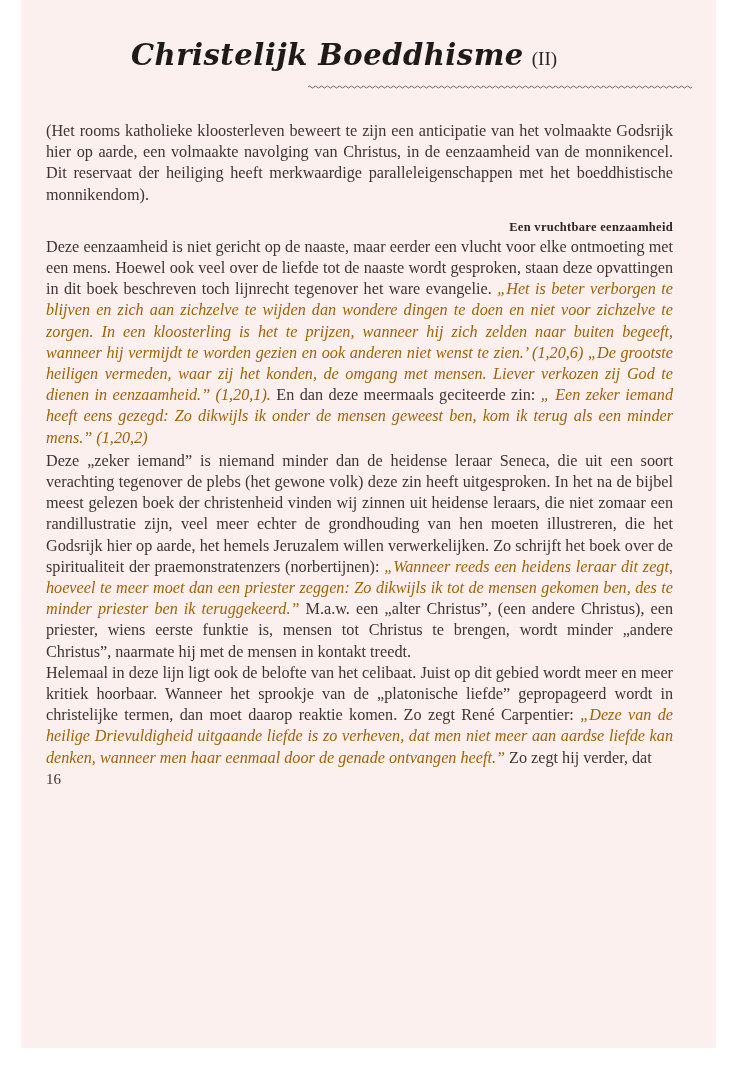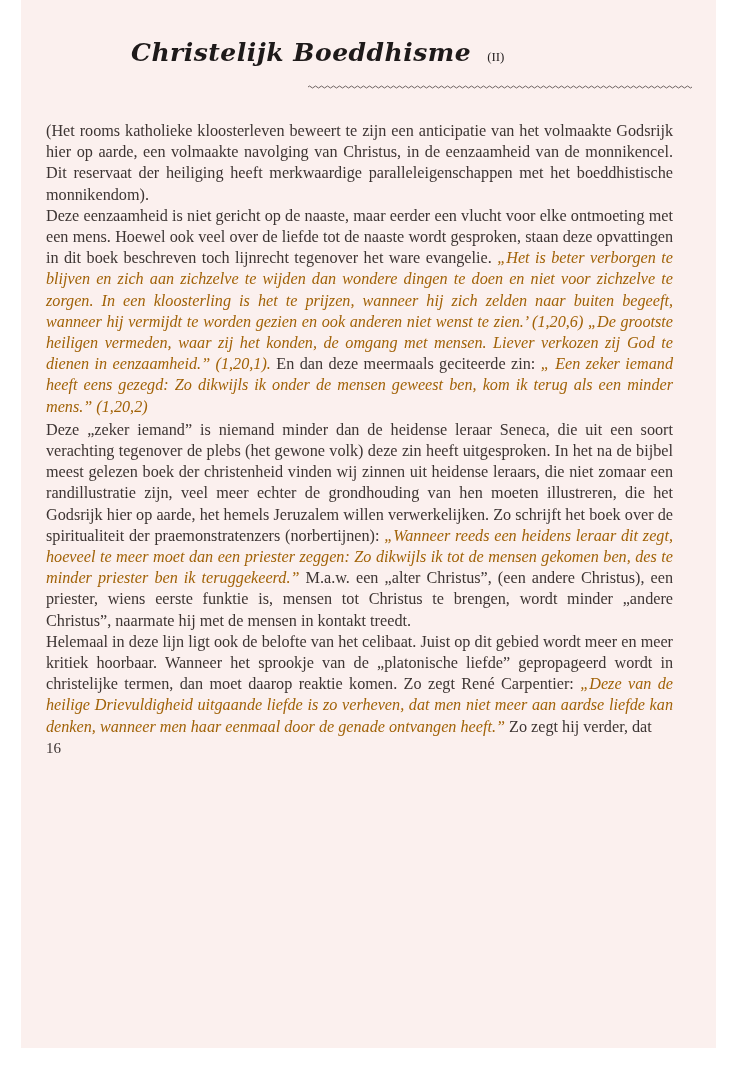--- a/index.html
+++ b/index.html
@@ -17,29 +17,29 @@
     }
     .title-wrap {
       position: absolute;
       left: 110px; top: 38px;
       white-space: nowrap;
     }
     .title-script {
       font-family: "DejaVu Serif", serif;
       font-style: italic;
       font-weight: bold;
-      font-size: 25px;
+      font-size: 29px;
       color: #1e1a1a;
       letter-spacing: 0.5px;
     }
     .title-num {
       font-family: "Liberation Serif", serif;
-      font-size: 13px;
+      font-size: 19px;
       color: #2a2525;
-      margin-left: 16px;
+      margin-left: 8px;
     }
     .wave {
       position: absolute;
       left: 287px; top: 84px;
       width: 384px; height: 6px;
     }
     .body {
       position: absolute;
       left: 25px; top: 121px;
       width: 627px;
@@ -77,20 +77,21 @@
   <div class="title-wrap">
     <span class="title-script">Christelijk Boeddhisme</span><span class="title-num">(II)</span>
   </div>
   <svg class="wave" viewBox="0 0 384 6" preserveAspectRatio="none">
     <path id="wavepath" d="M0 3 Q1.5 1 3 3 Q4.5 5 6 3 Q7.5 1 9 3 Q10.5 5 12 3 Q13.5 1 15 3 Q16.5 5 18 3 Q19.5 1 21 3 Q22.5 5 24 3 Q25.5 1 27 3 Q28.5 5 30 3 Q31.5 1 33 3 Q34.5 5 36 3 Q37.5 1 39 3 Q40.5 5 42 3 Q43.5 1 45 3 Q46.5 5 48 3 Q49.5 1 51 3 Q52.5 5 54 3 Q55.5 1 57 3 Q58.5 5 60 3 Q61.5 1 63 3 Q64.5 5 66 3 Q67.5 1 69 3 Q70.5 5 72 3 Q73.5 1 75 3 Q76.5 5 78 3 Q79.5 1 81 3 Q82.5 5 84 3 Q85.5 1 87 3 Q88.5 5 90 3 Q91.5 1 93 3 Q94.5 5 96 3 Q97.5 1 99 3 Q100.5 5 102 3 Q103.5 1 105 3 Q106.5 5 108 3 Q109.5 1 111 3 Q112.5 5 114 3 Q115.5 1 117 3 Q118.5 5 120 3 Q121.5 1 123 3 Q124.5 5 126 3 Q127.5 1 129 3 Q130.5 5 132 3 Q133.5 1 135 3 Q136.5 5 138 3 Q139.5 1 141 3 Q142.5 5 144 3 Q145.5 1 147 3 Q148.5 5 150 3 Q151.5 1 153 3 Q154.5 5 156 3 Q157.5 1 159 3 Q160.5 5 162 3 Q163.5 1 165 3 Q166.5 5 168 3 Q169.5 1 171 3 Q172.5 5 174 3 Q175.5 1 177 3 Q178.5 5 180 3 Q181.5 1 183 3 Q184.5 5 186 3 Q187.5 1 189 3 Q190.5 5 192 3 Q193.5 1 195 3 Q196.5 5 198 3 Q199.5 1 201 3 Q202.5 5 204 3 Q205.5 1 207 3 Q208.5 5 210 3 Q211.5 1 213 3 Q214.5 5 216 3 Q217.5 1 219 3 Q220.5 5 222 3 Q223.5 1 225 3 Q226.5 5 228 3 Q229.5 1 231 3 Q232.5 5 234 3 Q235.5 1 237 3 Q238.5 5 240 3 Q241.5 1 243 3 Q244.5 5 246 3 Q247.5 1 249 3 Q250.5 5 252 3 Q253.5 1 255 3 Q256.5 5 258 3 Q259.5 1 261 3 Q262.5 5 264 3 Q265.5 1 267 3 Q268.5 5 270 3 Q271.5 1 273 3 Q274.5 5 276 3 Q277.5 1 279 3 Q280.5 5 282 3 Q283.5 1 285 3 Q286.5 5 288 3 Q289.5 1 291 3 Q292.5 5 294 3 Q295.5 1 297 3 Q298.5 5 300 3 Q301.5 1 303 3 Q304.5 5 306 3 Q307.5 1 309 3 Q310.5 5 312 3 Q313.5 1 315 3 Q316.5 5 318 3 Q319.5 1 321 3 Q322.5 5 324 3 Q325.5 1 327 3 Q328.5 5 330 3 Q331.5 1 333 3 Q334.5 5 336 3 Q337.5 1 339 3 Q340.5 5 342 3 Q343.5 1 345 3 Q346.5 5 348 3 Q349.5 1 351 3 Q352.5 5 354 3 Q355.5 1 357 3 Q358.5 5 360 3 Q361.5 1 363 3 Q364.5 5 366 3 Q367.5 1 369 3 Q370.5 5 372 3 Q373.5 1 375 3 Q376.5 5 378 3 Q379.5 1 381 3 Q382.5 5 384 3" fill="none" stroke="#6e6462" stroke-width="1"></path>
   </svg>
 
   <div class="body">
     <p>(Het rooms katholieke kloosterleven beweert te zijn een anticipatie van het volmaakte Godsrijk hier op aarde, een volmaakte navolging van Christus, in de eenzaamheid van de monnikencel. Dit reservaat der heiliging heeft merkwaardige paralleleigenschappen met het boeddhistische monnikendom).</p>
 
+    <p class="heading h1">Een vruchtbare eenzaamheid</p>
     <p><span>Deze eenzaamheid is niet gericht op de naaste, maar eerder een vlucht voor elke ontmoeting met een mens. Hoewel ook veel over de liefde tot de naaste wordt gesproken, staan deze opvattingen in dit boek beschreven toch lijnrecht tegenover het ware evangelie. </span><i>„Het is beter verborgen te blijven en zich aan zichzelve te wijden dan wondere dingen te doen en niet voor zichzelve te zorgen. In een kloosterling is het te prijzen, wanneer hij zich zelden naar buiten begeeft, wanneer hij vermijdt te worden gezien en ook anderen niet wenst te zien.’ (1,20,6) „De grootste heiligen vermeden, waar zij het konden, de omgang met mensen. Liever verkozen zij God te dienen in eenzaamheid.” (1,20,1).</i><span> En dan deze meermaals geciteerde zin: </span><i>„ Een zeker iemand heeft eens gezegd: Zo dikwijls ik onder de mensen geweest ben, kom ik terug als een minder mens.” (1,20,2)</i></p>
     <p class="para-gap"><span>Deze „zeker iemand” is niemand minder dan de heidense leraar Seneca, die uit een soort verachting tegenover de plebs (het gewone volk) deze zin heeft uitgesproken. In het na de bijbel meest gelezen boek der christenheid vinden wij zinnen uit heidense leraars, die niet zomaar een randillustratie zijn, veel meer echter de grondhouding van hen moeten illustreren, die het Godsrijk hier op aarde, het hemels Jeruzalem willen verwerkelijken. Zo schrijft het boek over de spiritualiteit der praemonstratenzers (norbertijnen): </span><i>„Wanneer reeds een heidens leraar dit zegt, hoeveel te meer moet dan een priester zeggen: Zo dikwijls ik tot de mensen gekomen ben, des te minder priester ben ik teruggekeerd.”</i><span> M.a.w. een „alter Christus”, (een andere Christus), een priester, wiens eerste funktie is, mensen tot Christus te brengen, wordt minder „andere Christus”, naarmate hij met de mensen in kontakt treedt.</span></p>
 
     <p><span>Helemaal in deze lijn ligt ook de belofte van het celibaat. Juist op dit gebied wordt meer en meer kritiek hoorbaar. Wanneer het sprookje van de „platonische liefde” gepropageerd wordt in christelijke termen, dan moet daarop reaktie komen. Zo zegt René Carpentier: </span><i>„Deze van de heilige Drievuldigheid uitgaande liefde is zo verheven, dat men niet meer aan aardse liefde kan denken, wanneer men haar eenmaal door de genade ontvangen heeft.”</i><span> Zo zegt hij verder, dat</span></p>
 
     <p class="pagenum">16</p>
   </div>
 </div>
 
 </body></html>

